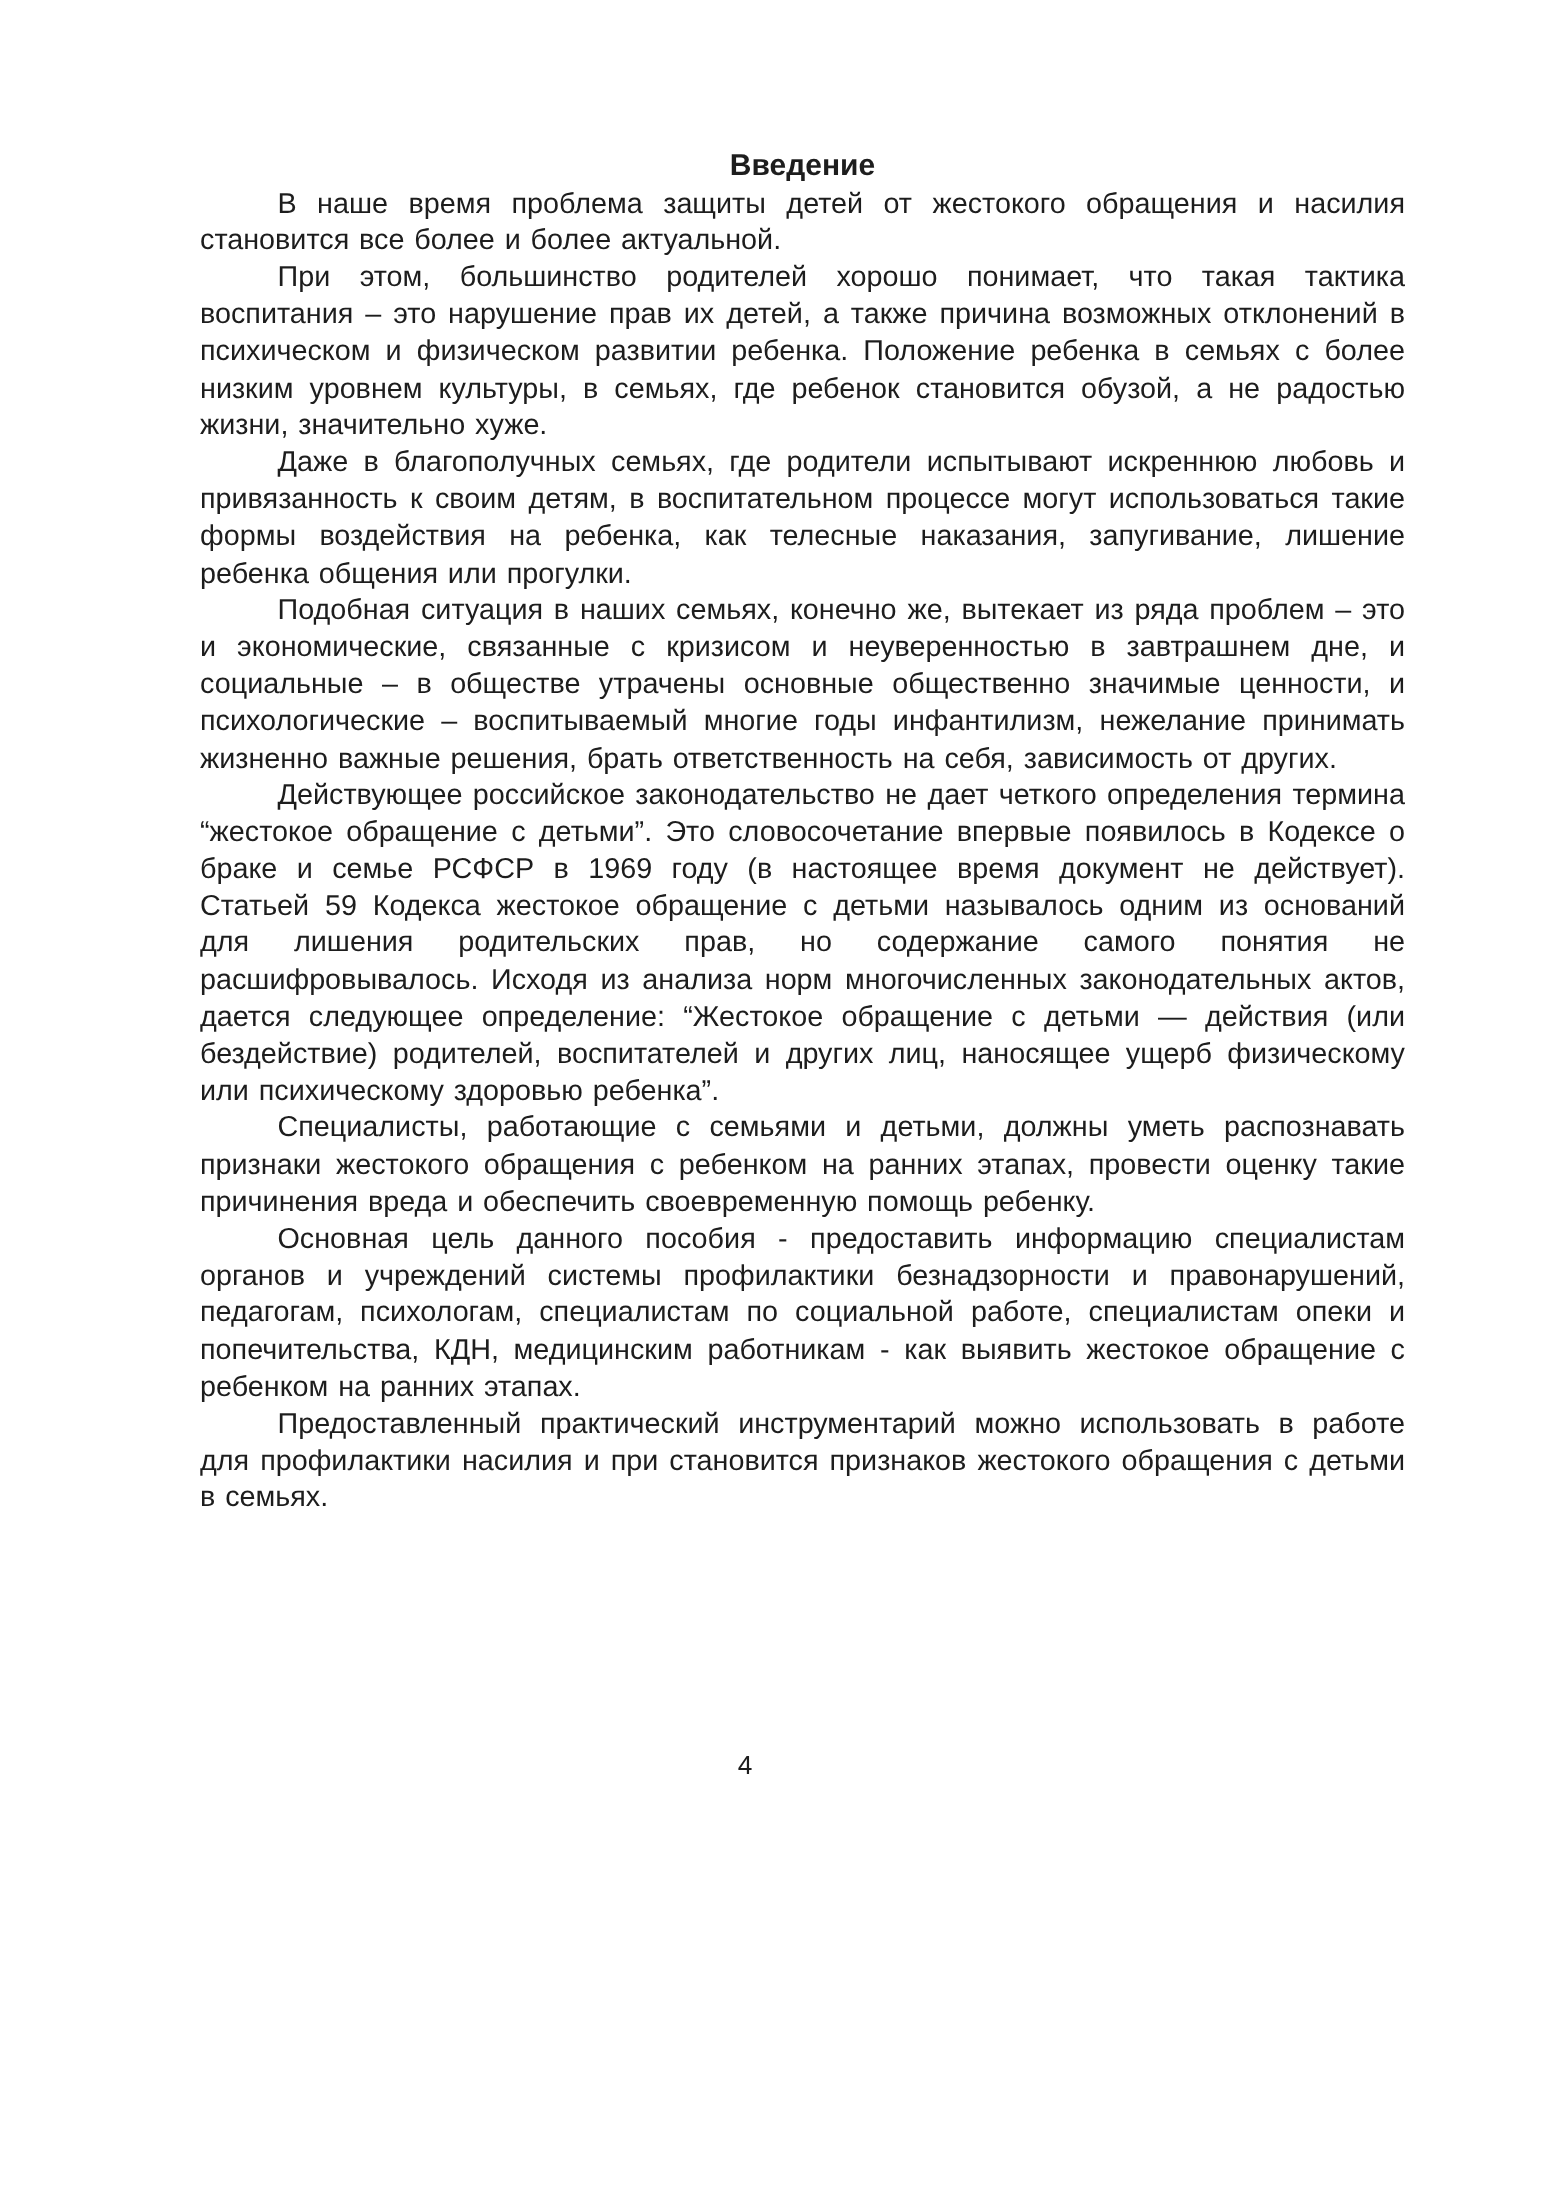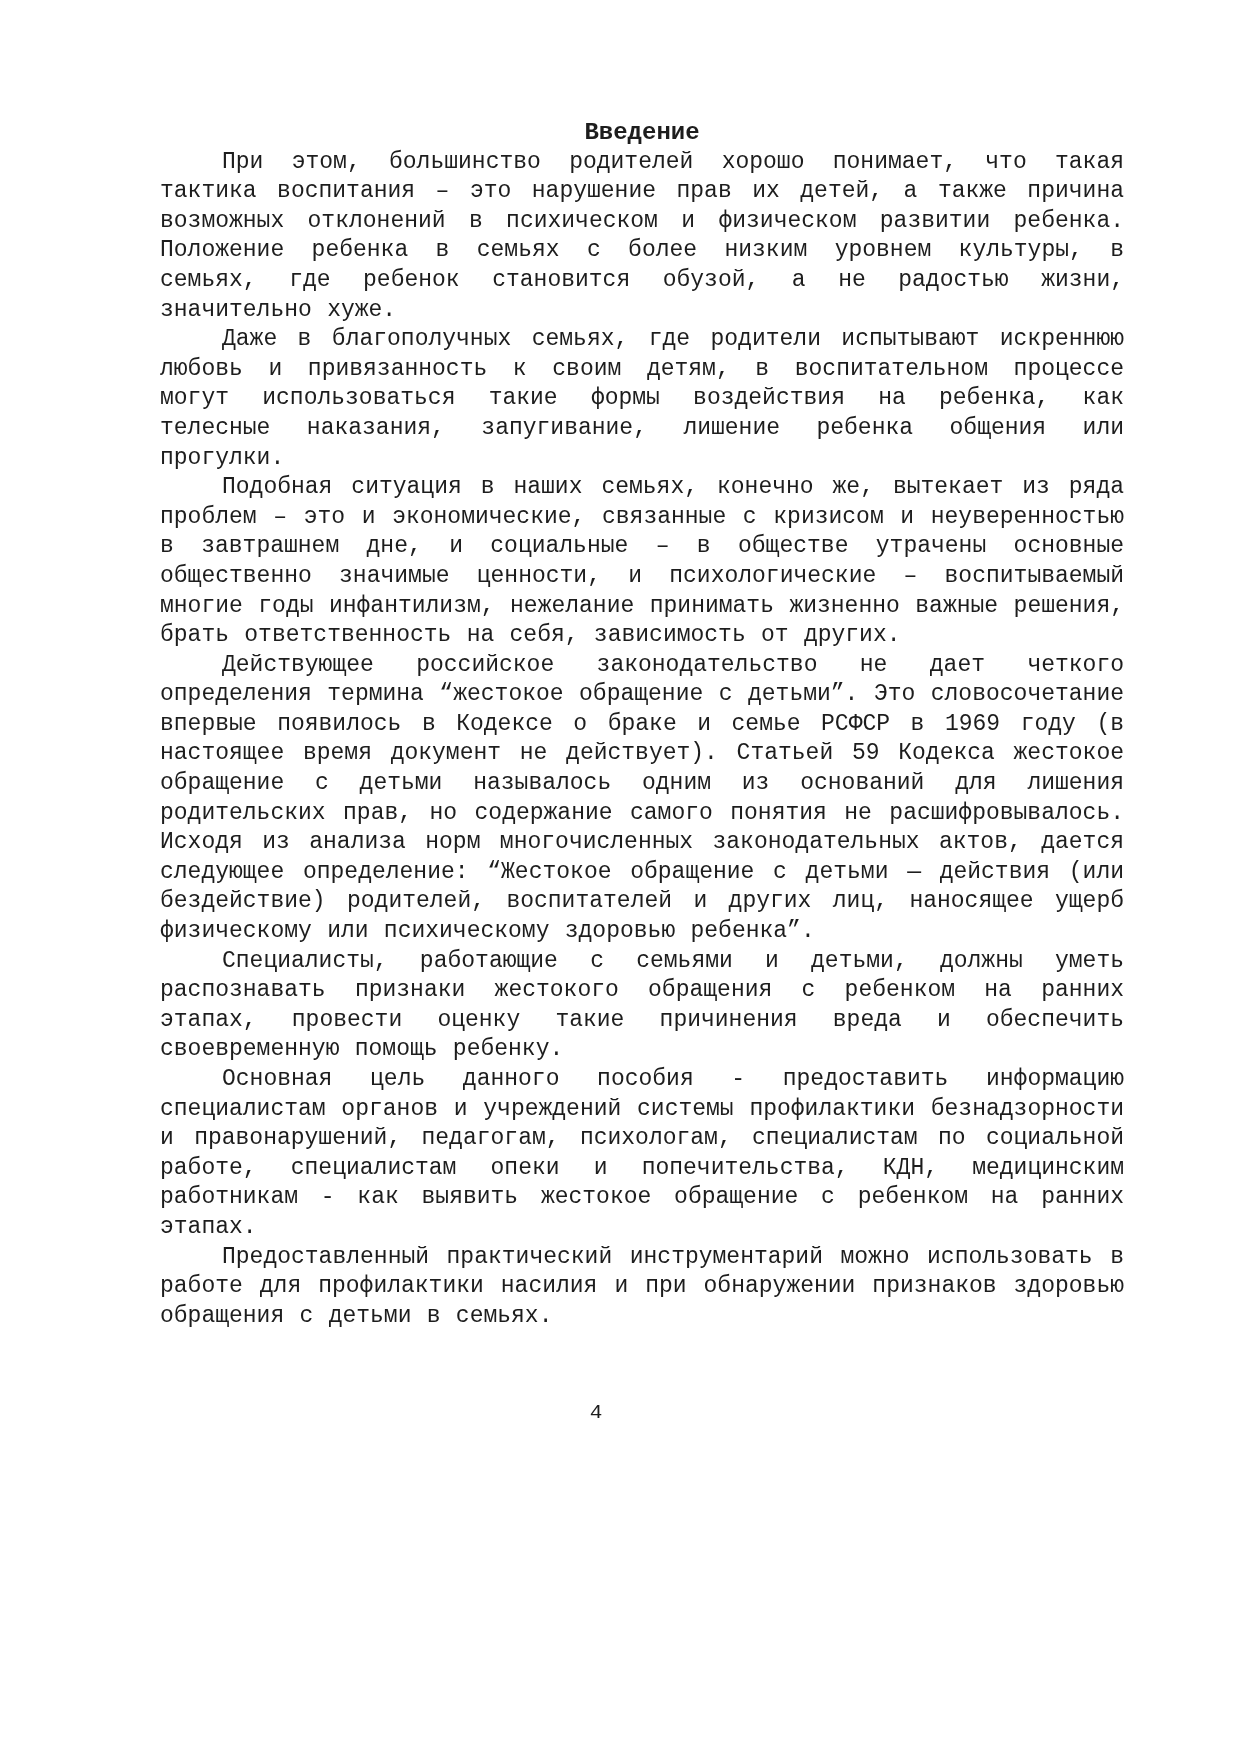--- a/index.html
+++ b/index.html
@@ -7,21 +7,21 @@
     padding: 0;
     background: #ffffff;
   }
   .sheet {
     position: relative;
     width: 1240px;
     height: 1608px;
     background: #ffffff;
     box-sizing: border-box;
     padding: 118px 116px 0 160px;
-    font-family: Liberation Mono, monospace;
+    font-family: Liberation Sans, sans-serif;
     color: #1d1d1d;
     font-size: 23px;
     line-height: 29.6px;
   }
   .doc-title {
     margin: 0;
     text-align: center;
     font-size: 24px;
     font-weight: bold;
     line-height: 29.6px;
@@ -40,21 +40,22 @@
     text-align: center;
     font-size: 21px;
     color: #1d1d1d;
   }
 </style>
 </head>
 <body>
 
 <div class="sheet">
   <h1 class="doc-title">Введение</h1>
+  <p class="para">В наше время проблема защиты детей от жестокого обращения и насилия становится все более и более актуальной.</p>
   <p class="para">При этом, большинство родителей хорошо понимает, что такая тактика воспитания – это нарушение прав их детей, а также причина возможных отклонений в психическом и физическом развитии ребенка. Положение ребенка в семьях с более низким уровнем культуры, в семьях, где ребенок становится обузой, а не радостью жизни, значительно хуже.</p>
   <p class="para">Даже в благополучных семьях, где родители испытывают искреннюю любовь и привязанность к своим детям, в воспитательном процессе могут использоваться такие формы воздействия на ребенка, как телесные наказания, запугивание, лишение ребенка общения или прогулки.</p>
   <p class="para">Подобная ситуация в наших  семьях, конечно же, вытекает из ряда проблем – это и экономические, связанные с кризисом и неуверенностью в завтрашнем дне, и социальные – в обществе утрачены основные общественно значимые ценности, и психологические – воспитываемый многие годы инфантилизм, нежелание принимать жизненно важные решения, брать ответственность на себя, зависимость от других.</p>
   <p class="para">Действующее российское законодательство не дает четкого определения термина “жестокое обращение с детьми”. Это словосочетание впервые появилось в Кодексе о браке и семье РСФСР в 1969 году (в настоящее время документ не действует). Статьей 59 Кодекса жестокое обращение с детьми называлось одним из оснований для лишения родительских прав, но содержание самого понятия не расшифровывалось. Исходя из анализа норм многочисленных законодательных актов, дается следующее определение: “Жестокое обращение с детьми — действия (или бездействие) родителей, воспитателей и других лиц, наносящее ущерб физическому или психическому здоровью ребенка”.</p>
   <p class="para">Специалисты, работающие  с семьями  и детьми, должны уметь распознавать признаки жестокого обращения с ребенком  на ранних этапах, провести оценку такие причинения вреда  и  обеспечить своевременную помощь ребенку.</p>
   <p class="para">Основная  цель данного пособия -  предоставить информацию специалистам  органов и учреждений системы профилактики безнадзорности и правонарушений, педагогам, психологам, специалистам по социальной работе, специалистам опеки и попечительства, КДН, медицинским работникам -  как выявить жестокое обращение с ребенком на ранних этапах.</p>
-  <p class="para">Предоставленный практический инструментарий можно использовать в работе для профилактики насилия и при обнаружении признаков здоровью обращения с детьми в семьях.</p>
+  <p class="para">Предоставленный практический инструментарий можно использовать в работе для профилактики насилия и при становится признаков жестокого обращения с детьми в семьях.</p>
   <div class="page-number">4</div>
 </div>
 
 </body></html>

